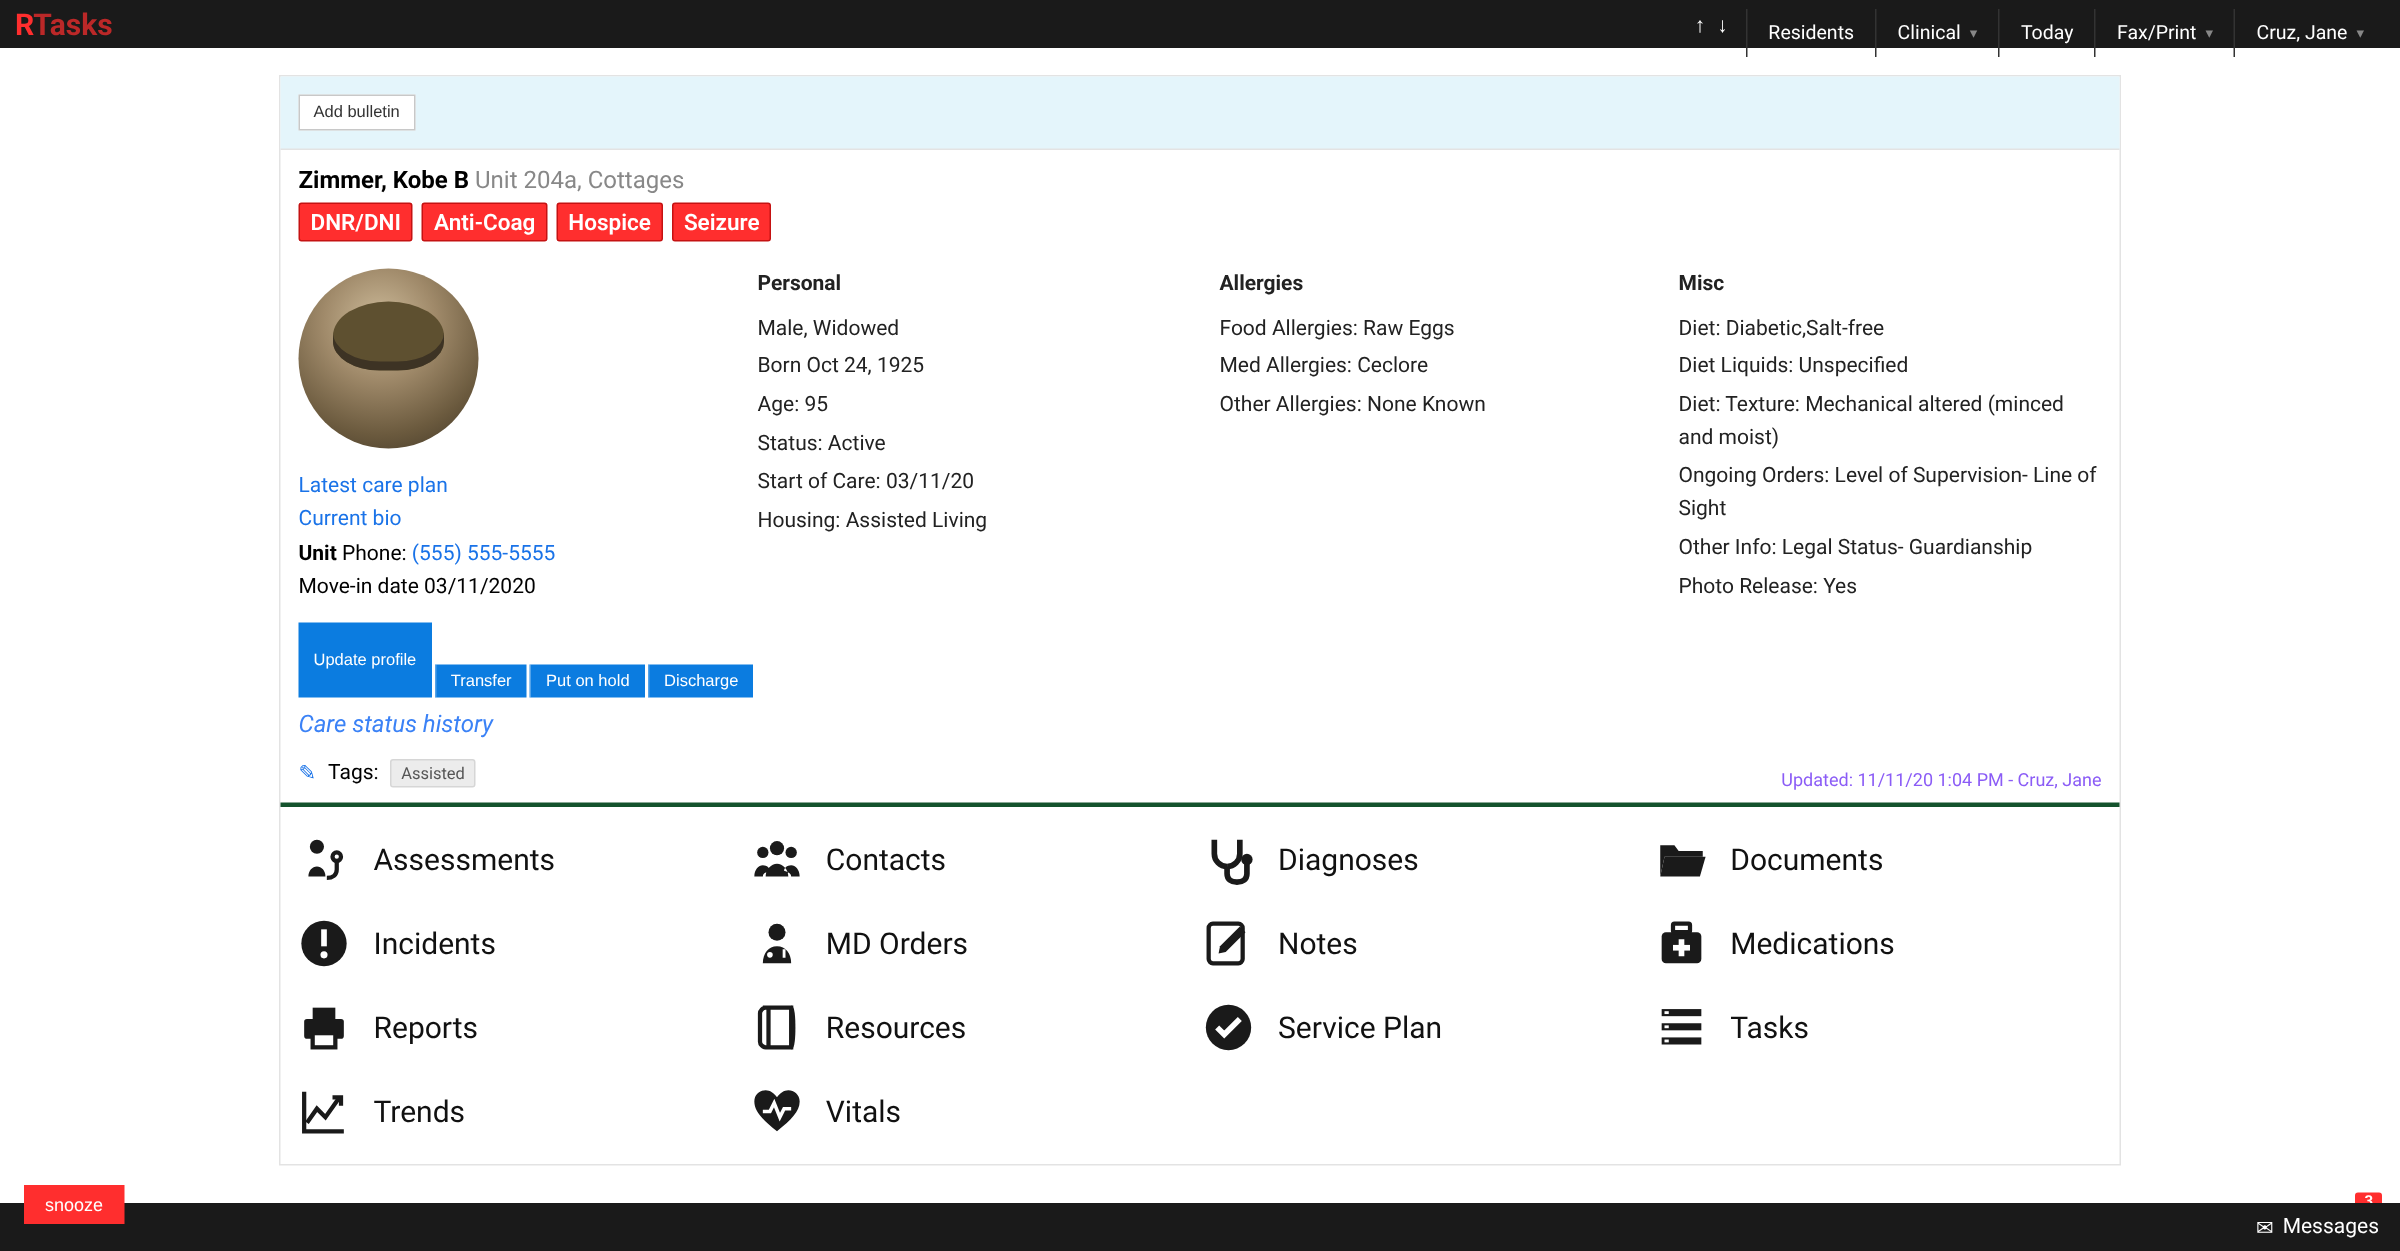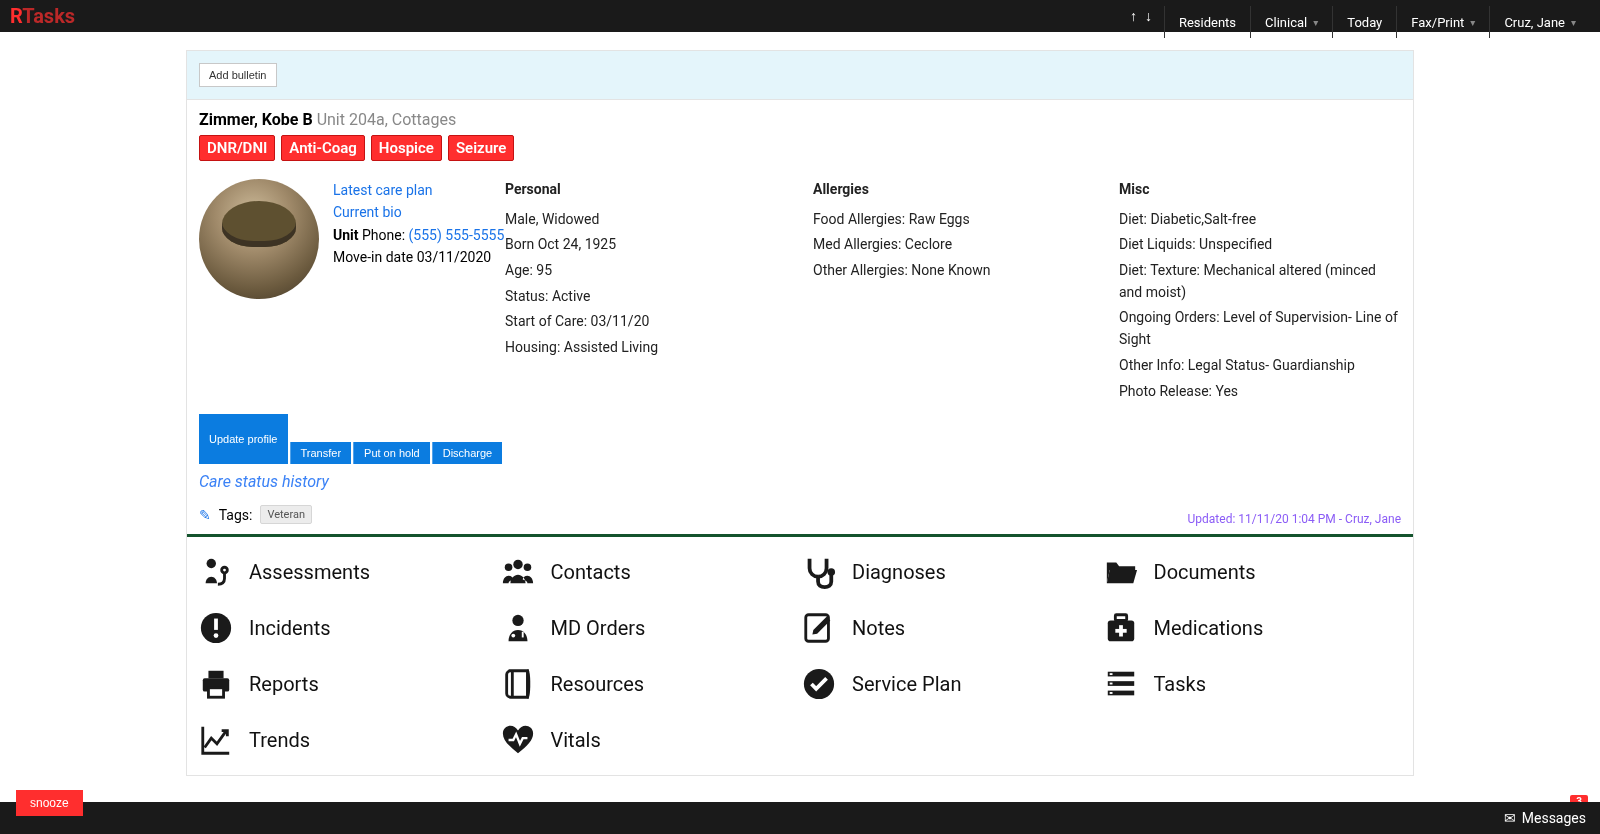--- a/index.html
+++ b/index.html
@@ -25,21 +25,21 @@
 
 .profile-header { padding: 10px 12px 0 12px; }
 .name-line { font-size: 16px; color: #333; margin-bottom: 6px; }
 .name-line b { color: #000000; }
 .name-line .location { color: #888; font-weight: 400; }
 .badge-row { display: flex; gap: 6px; flex-wrap: wrap; }
 .badge { background: #ff2e2e; color: #fff; font-size: 15px; font-weight: 600; padding: 3px 7px; border: 1px solid #c51212; border-radius: 2px; }
 
 
 .info-grid { display: flex; padding: 18px 12px 12px 12px; gap: 0; }
-.col-left { width: 306px; display: flex; gap: 14px; }
+.col-left { width: 306px; display: flex; gap: 14px; flex-direction: column; }
 .avatar { width: 120px; height: 120px; border-radius: 50%; background: radial-gradient(circle at 45% 30%, #cdbb9a 0%, #a08a6a 35%, #6b5a3e 70%, #3d3324 100%); flex-shrink: 0; position: relative; overflow: hidden; }
 .avatar::after { content:""; position:absolute; left:50%; top:18%; transform:translateX(-50%); width:74px; height:46px; background:#5e5030; border-radius:50% 50% 42% 42%; box-shadow: 0 -6px 0 #3d3324 inset; }
 .left-links { display: flex; flex-direction: column; font-size: 14px; line-height: 1.6; }
 .left-links a { color: #1a73e8; text-decoration: none; }
 .info-col { display: flex; flex-direction: column; gap: 4px; font-size: 14px; color: #222; line-height: 1.55; }
 .col-personal { width: 308px; }
 .col-allergies { width: 306px; }
 .col-misc { flex: 1; }
 .info-col h4, .col-allergies h4, .col-misc h4 { font-size: 14px; font-weight: 700; margin-bottom: 4px; }
 
@@ -166,21 +166,21 @@
     <button class="action-btn">Transfer</button>
     <button class="action-btn">Put on hold</button>
     <button class="action-btn">Discharge</button>
   </div>
 
   <a href="#" class="care-status-link">Care status history</a>
 
   <div class="tags-row">
     <span class="pencil-icon">✎</span>
     <span style="font-size:14px;">Tags:</span>
-    <span class="tag-chip">Veteran</span>
+    <span class="tag-chip">Assisted</span>
     <span class="updated-line">Updated: 11/11/20 1:04 PM - Cruz, Jane</span>
   </div>
 
   <div class="module-grid">
 
     <div class="module">
       <div class="module-icon">
           <svg viewBox="0 0 36 36">
             <circle cx="13" cy="9" r="5"></circle>
             <path d="M7 30c0-4 2.7-7 6-7s6 3 6 7H7z"></path>

